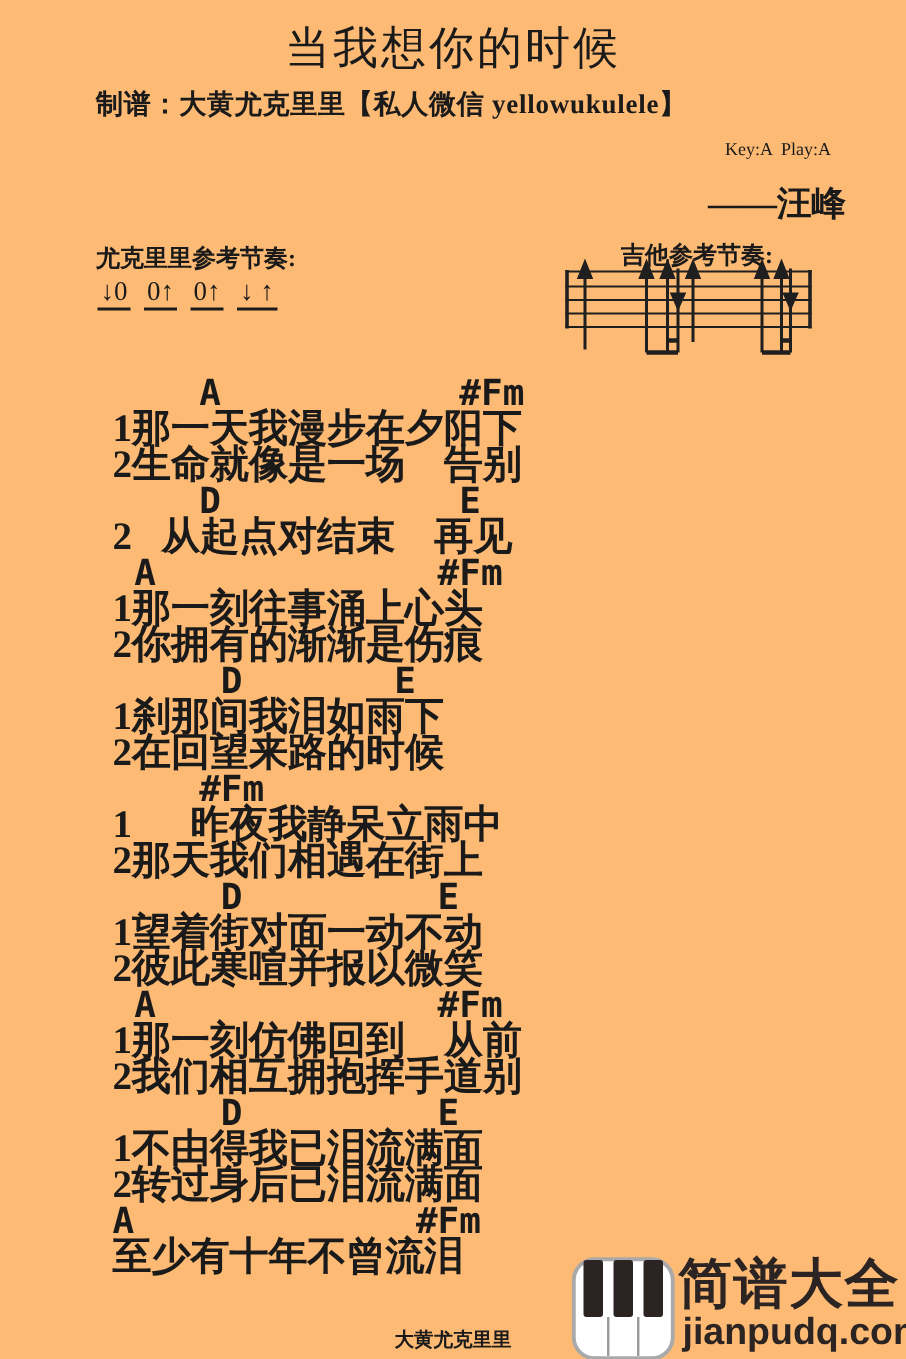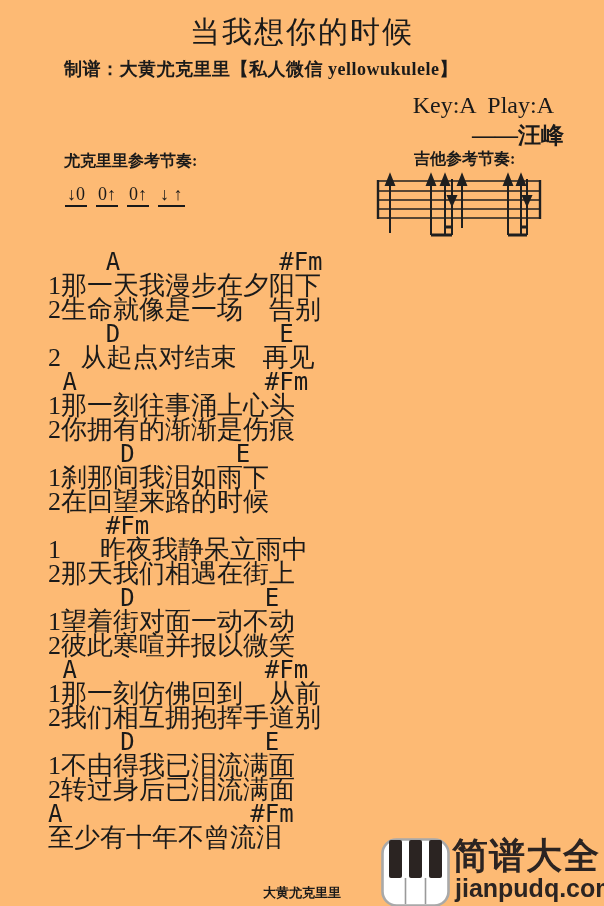--- a/index.html
+++ b/index.html
@@ -10,36 +10,36 @@
   }
   .title {
     position:absolute; top:12px; left:0; width:604px; text-align:center;
     font-size:30px; letter-spacing:2px; font-weight:500;
   }
   .credit {
     position:absolute; top:57px; left:64px; font-size:18px; font-weight:600;
     letter-spacing:0.5px; white-space:pre;
   }
   .keyinfo {
-    position:absolute; top:92px; right:50px; font-size:24px; white-space:pre;
+    position:absolute; top:92px; right:50px; font-size:12px; white-space:pre;
     font-weight:500;
   }
   .artist {
     position:absolute; top:120px; right:40px; font-size:23px; font-weight:600;
   }
-  .uke-label, .gtr-label { font-size:16px; font-weight:600; }
+  .uke-label, .gtr-label { font-size:16px; font-weight:600;margin-top:11px; }
   .uke-label { position:absolute; top:151px; left:64px; }
   .gtr-label { position:absolute; top:149px; left:414px; }
   .uke-strum { position:absolute; top:184px; left:65px; font-size:18px; }
   .uke-strum .grp {
     display:inline-block; border-bottom:2px solid #1a1a1a;
     padding:0 2px 1px 2px; margin-right:9px; white-space:pre; line-height:20px;
   }
   .gtr-svg { position:absolute; top:172px; left:374px; }
-  .lyrics { position:absolute; top:250px; left:48px; width:520px; }
+  .lyrics { position:absolute; top:250px; left:75px; width:520px;font-weight:bold; }
   .line { height:24px; white-space:pre; overflow:visible; }
   .line.lyric { font-size:26px; line-height:24px; }
   .line.chord {
     font-family:"DejaVu Sans Mono","Liberation Mono",monospace;
     font-size:24px; line-height:24px;
   }
   .footer-credit {
     position:absolute; top:884px; left:0; width:604px; text-align:center;
     font-size:13px; font-weight:700;
     font-family:Liberation Sans, sans-serif;

